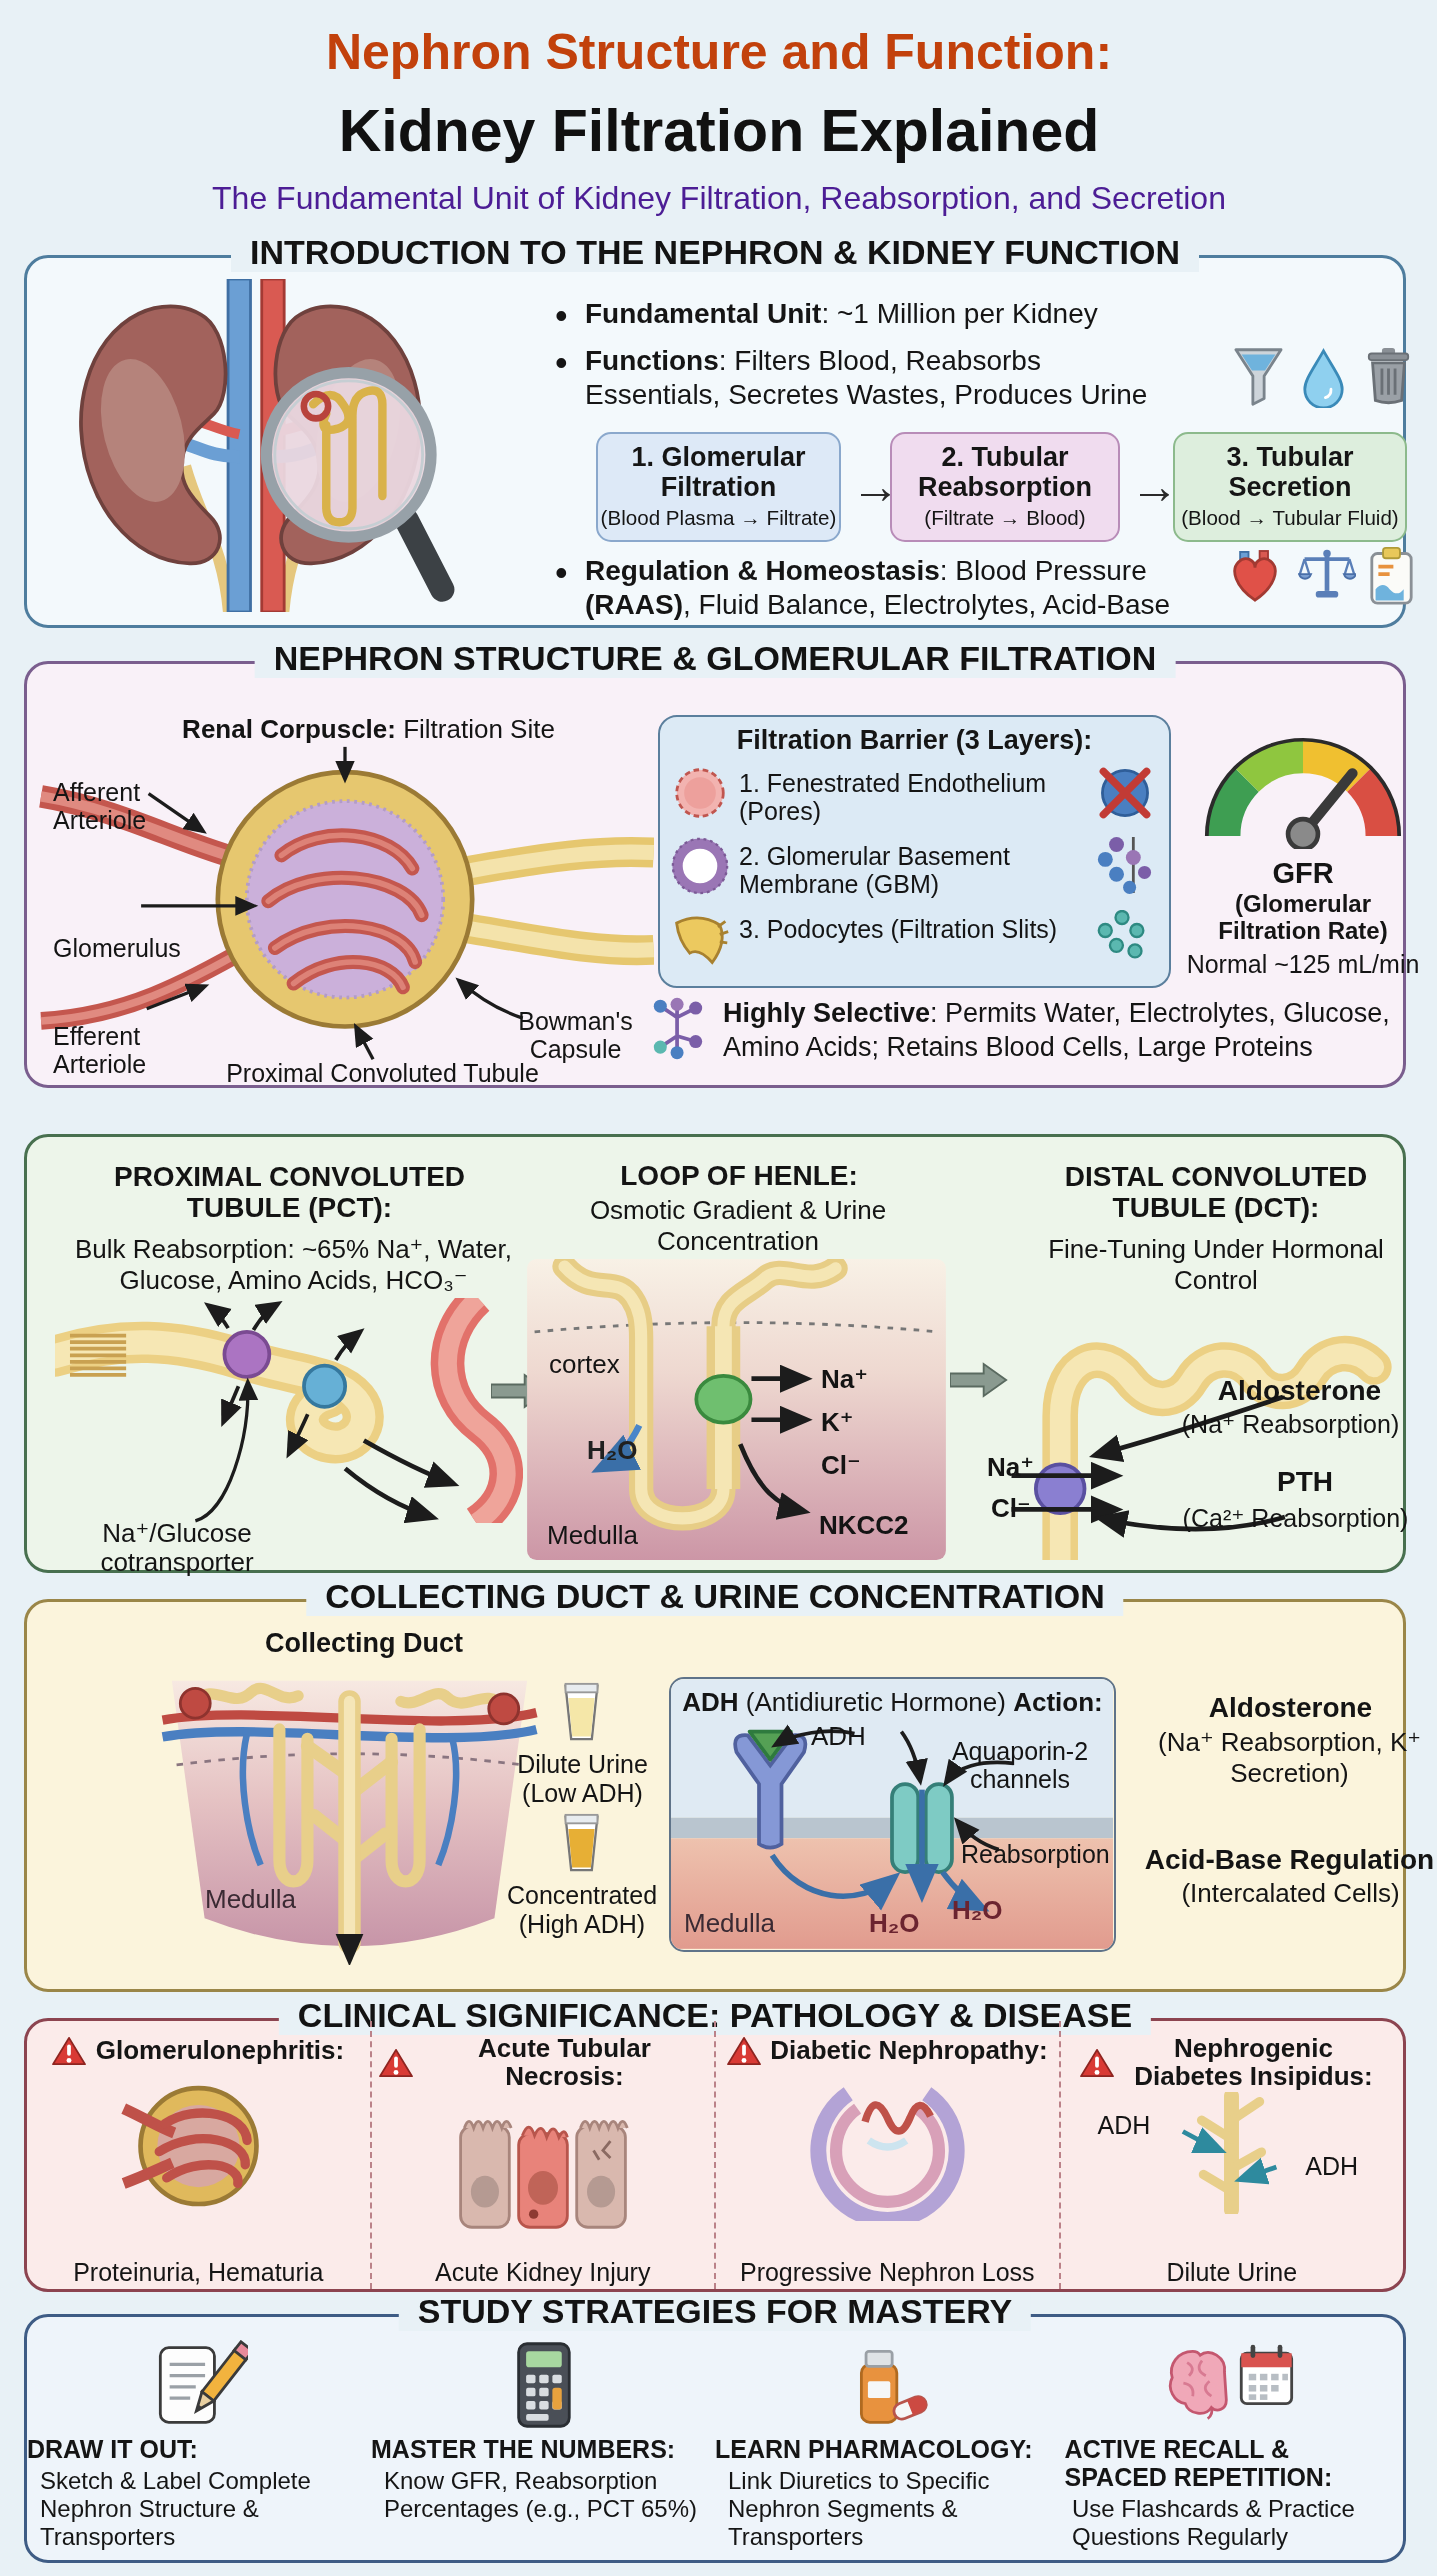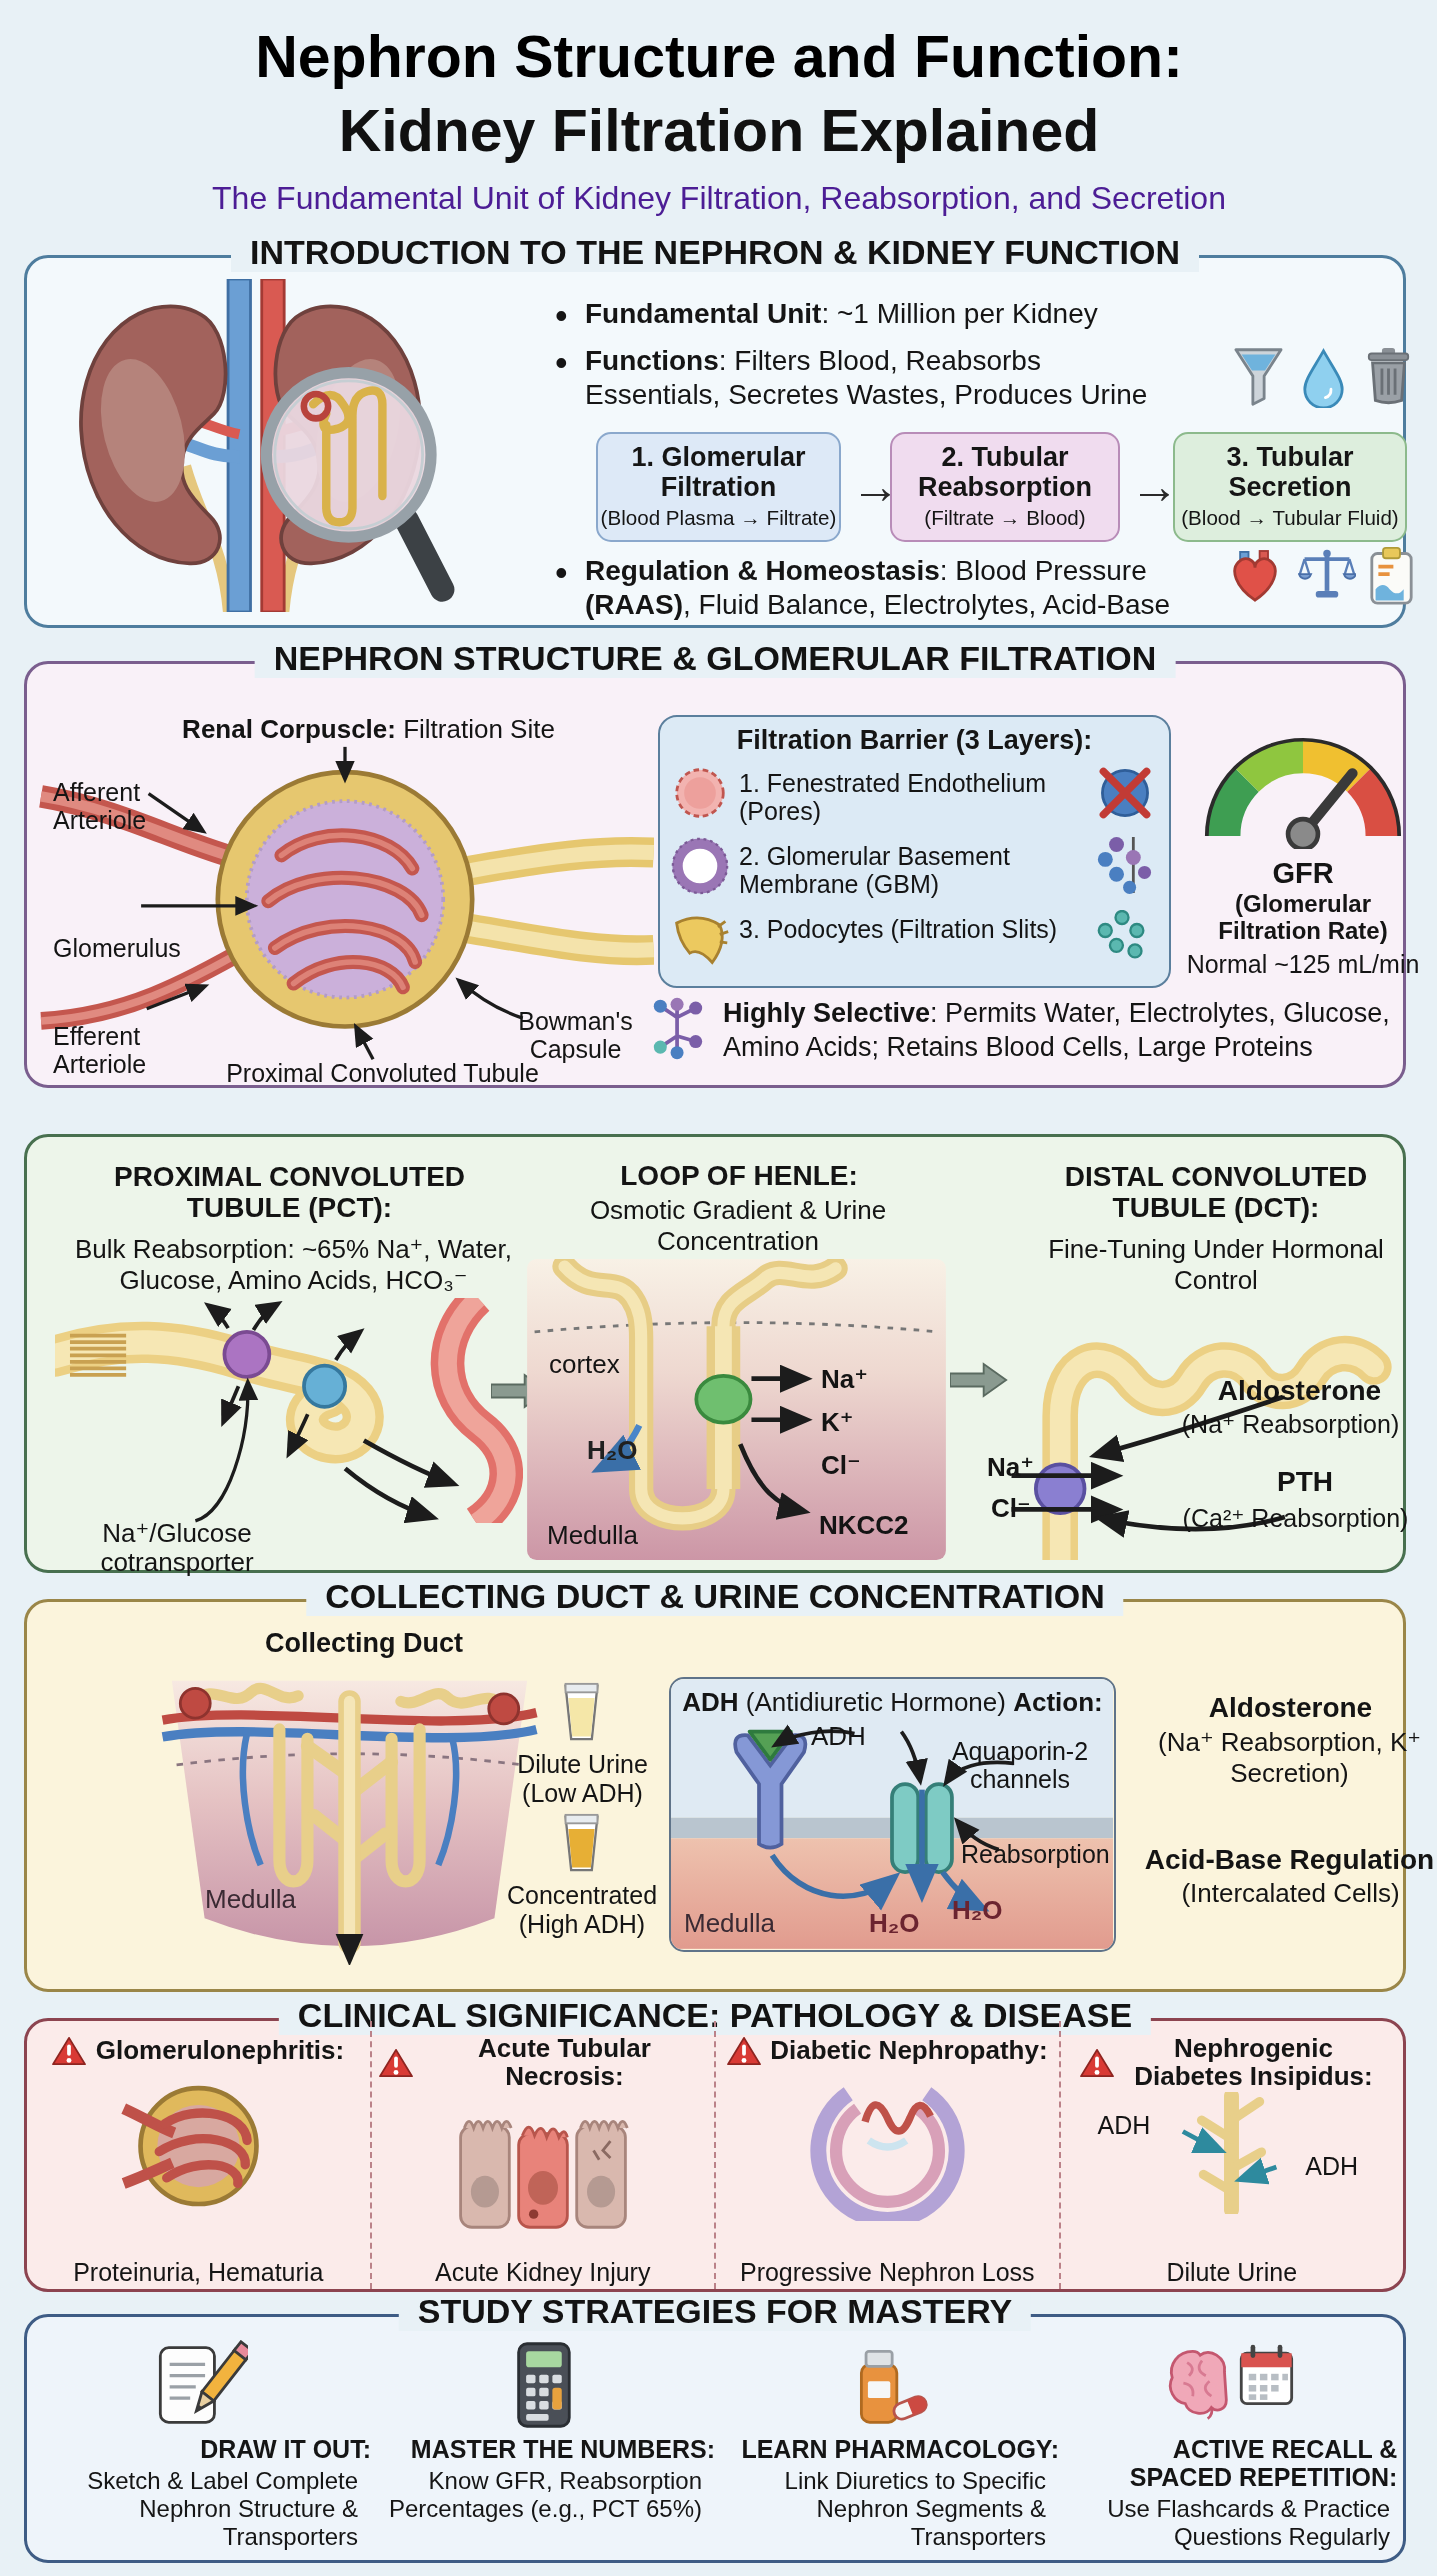--- a/index.html
+++ b/index.html
@@ -15,21 +15,21 @@
   .step .t{font-size:27px;font-weight:700;line-height:1.08}
   .step .s{font-size:20.6px;margin-top:4.7px}
   .harrow{position:absolute;font-size:49px;font-weight:700;color:#2a2a2a;line-height:1}
   .lbl{position:absolute;font-size:25px;line-height:1.12;color:#141414}
   .ion{position:absolute;font-size:26px;font-weight:700;color:#141414}
   .smtitle{font-size:27px;font-weight:700;line-height:1.12}
   .clin-col{flex:1;position:relative;text-align:center;padding-top:13px}
   .clin-sep{border-right:2.8px dashed #bb8289}
   .clin-title{display:flex;align-items:center;justify-content:center;gap:9.4px;font-size:26px;font-weight:700;line-height:1.08;padding:0 7.5px}
   .clin-cap{position:absolute;bottom:2px;left:0;right:0;font-size:25px}
-  .study-col{flex:1;position:relative;text-align:right}
+  .study-col{flex:1;position:relative;text-align:left}
   .study-title{font-size:25px;font-weight:700;line-height:1.12;margin-top:5.6px}
   .study-body{font-size:24px;line-height:1.18;margin-top:3.7px;padding:0 13px}
   svg{display:block}
 </style>
 </head>
 <body>
 
 <svg width="0" height="0" style="position:absolute">
   <defs>
     <marker id="ah-k" markerWidth="9" markerHeight="8" refX="5.5" refY="3" orient="auto" markerUnits="strokeWidth">
@@ -51,21 +51,21 @@
         <stop offset="0.45" stop-color="#e5c2c3"></stop>
         <stop offset="1" stop-color="#c795a8"></stop>
     </linearGradient>
     <linearGradient id="gadh" x1="0" y1="0" x2="0" y2="1">
       <stop offset="0" stop-color="#eec2ae"></stop>
         <stop offset="1" stop-color="#e19b8e"></stop>
     </linearGradient>
   </defs>
 </svg>
 
-<div class="abs ctr" style="left:0;width:1438px;top:22.5px;font-size:59px;font-weight:700;color:#000000">Nephron Structure and Function:</div>
+<div class="abs ctr" style="left:0;width:1438px;top:22.5px;font-size:50px;font-weight:700;color:#c2410c">Nephron Structure and Function:</div>
 <div class="abs ctr" style="left:0;width:1438px;top:97px;font-size:59px;font-weight:700;color:#111">Kidney Filtration Explained</div>
 <div class="abs ctr" style="left:0;width:1438px;top:180px;font-size:32px;color:#4c1d95">The Fundamental Unit of Kidney Filtration, Reabsorption, and Secretion</div>
 
 <div class="sec" style="top:255px;height:373px;border-color:#4e7d9e;background:#f3f9fc">
   <h2>INTRODUCTION TO THE NEPHRON &amp; KIDNEY FUNCTION</h2>
 
   <svg class="abs" style="left:13px;top:20.6px" width="421" height="333" viewBox="0 0 450 356">
     <path d="M155,200 C170,255 196,285 202,356" stroke="#e5c77e" stroke-width="13" fill="none"></path>
     <path d="M305,200 C292,255 266,285 260,356" stroke="#e5c77e" stroke-width="13" fill="none"></path>
     <rect x="201" y="0" width="24" height="356" fill="#6b9fd4" stroke="#3f6fa3" stroke-width="3"></rect>

